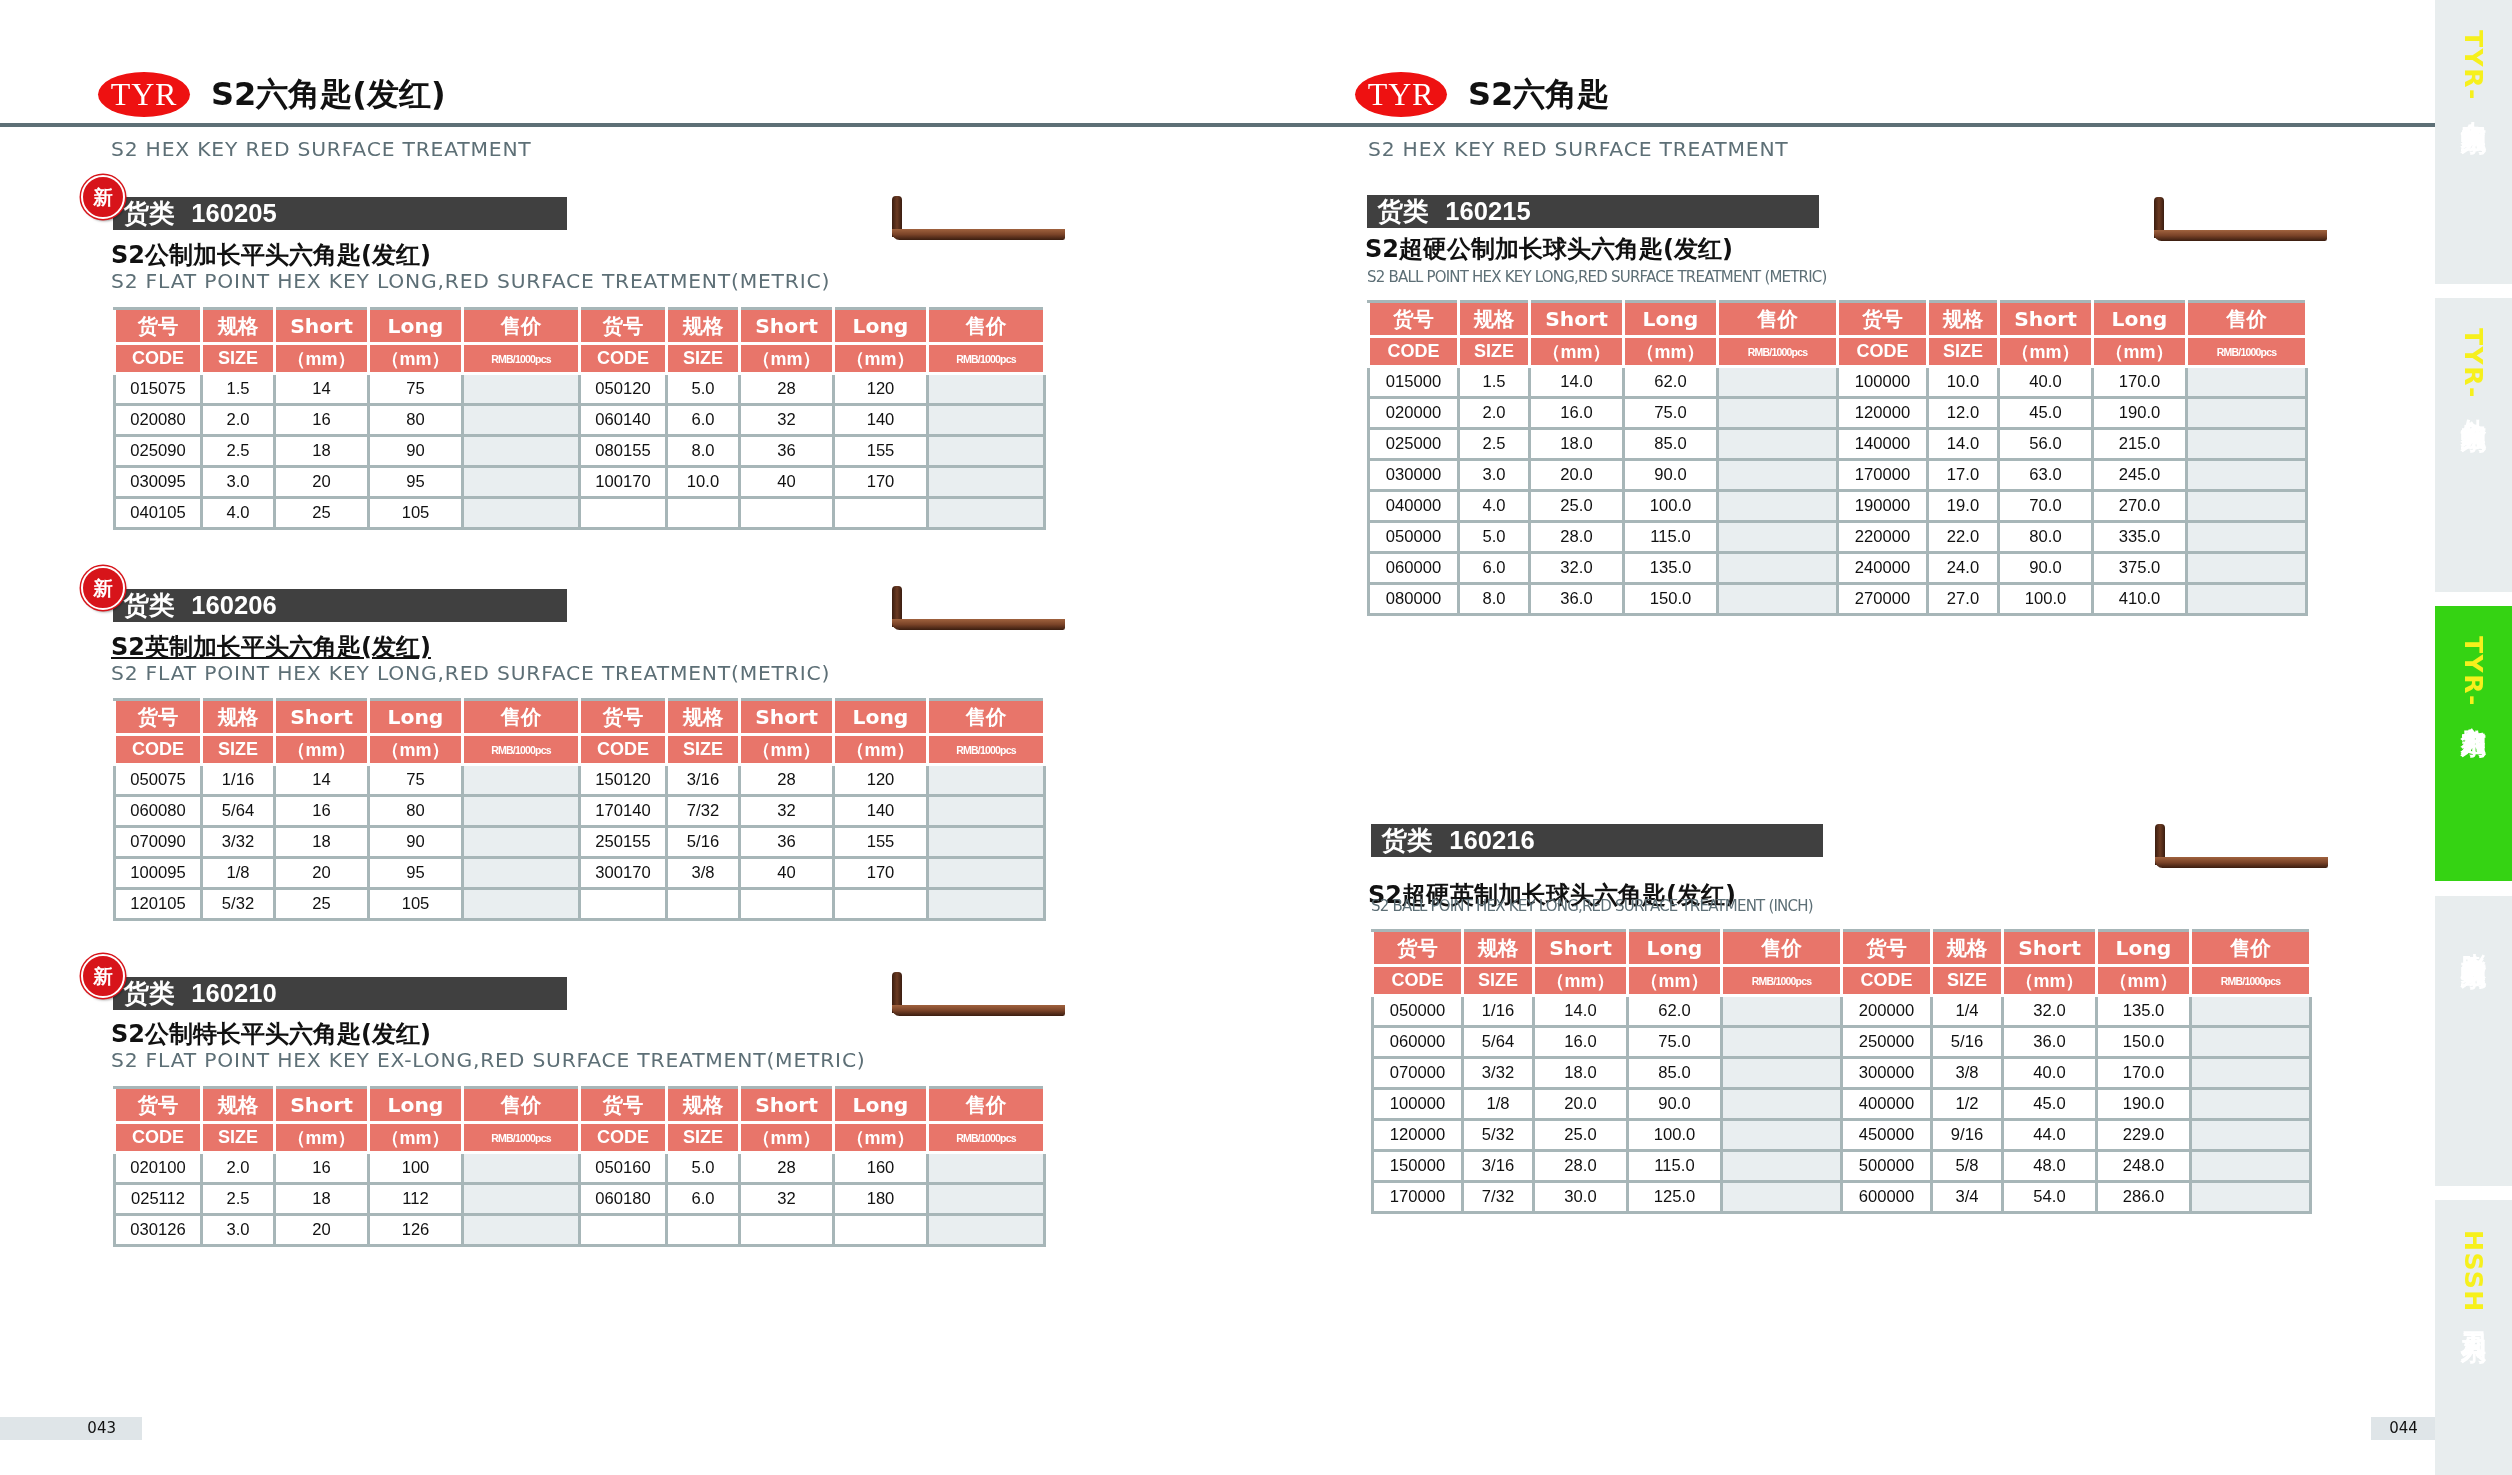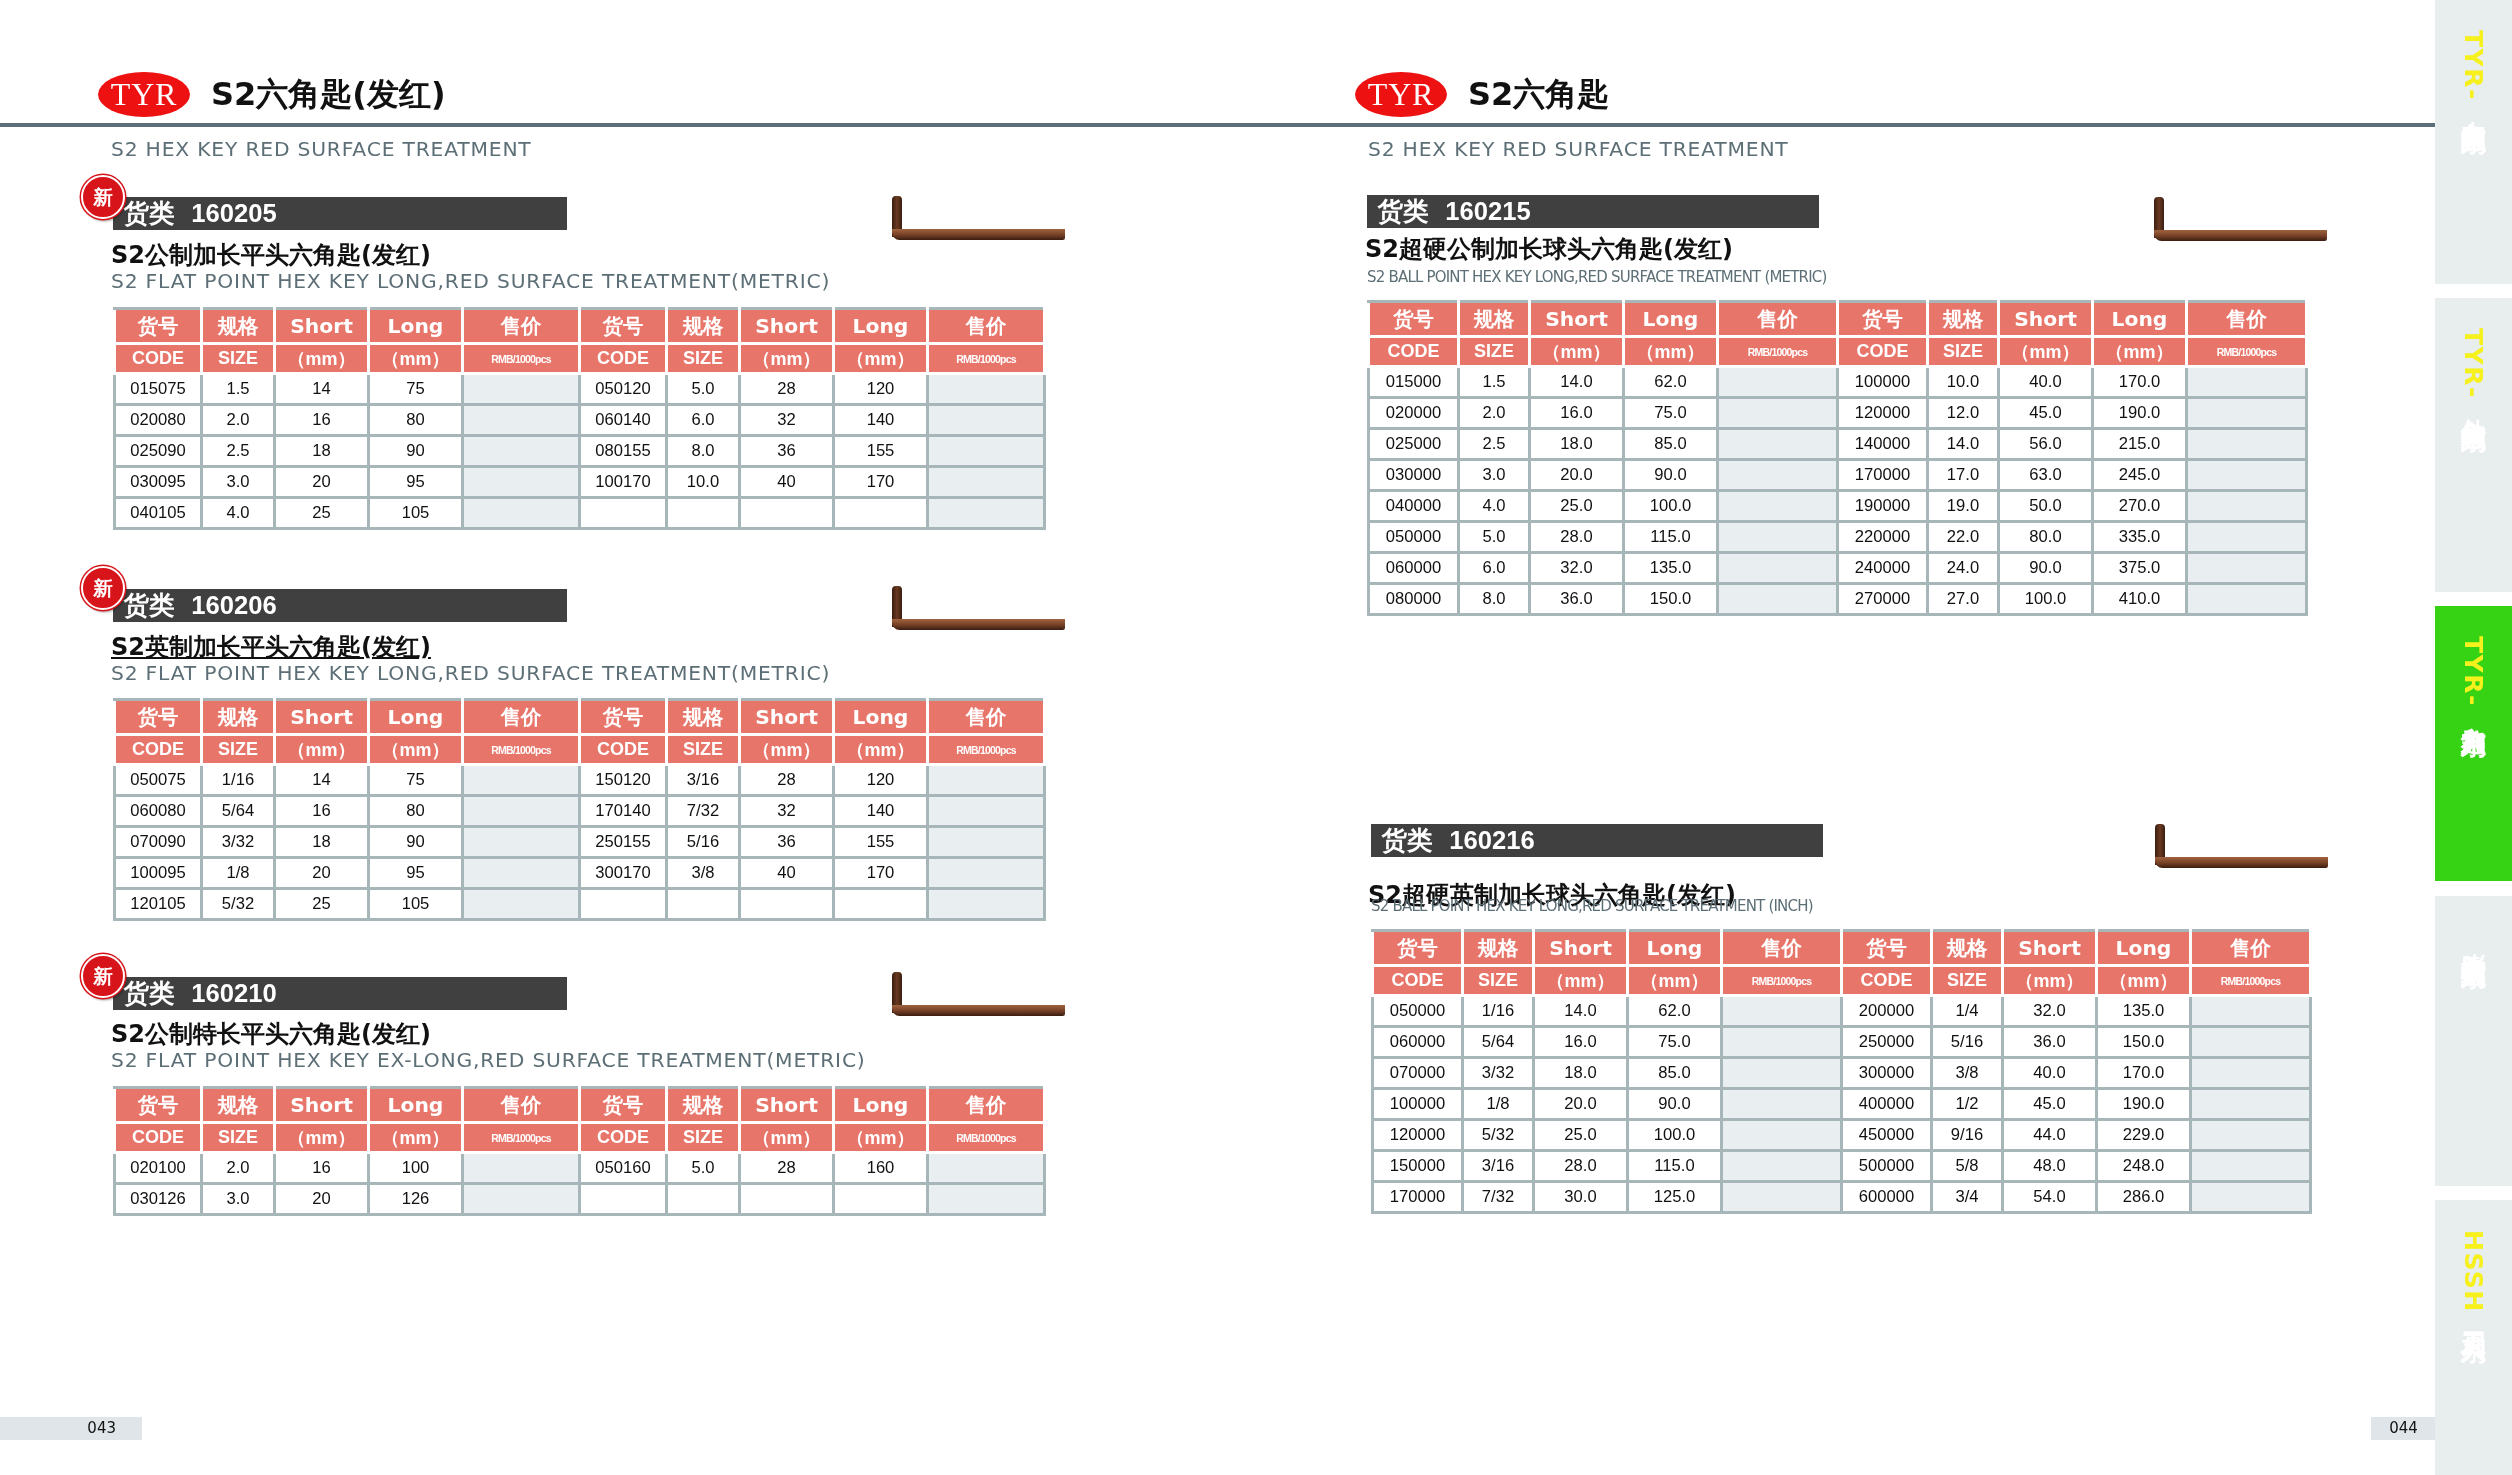--- a/index.html
+++ b/index.html
@@ -343,20 +343,32 @@
           <td class="">16</td>
           <td class="">100</td>
           <td class="price"></td>
           <td class="split">050160</td>
           <td class="">5.0</td>
           <td class="">28</td>
           <td class="">160</td>
           <td class="price"></td>
         </tr>
         <tr>
+          <td class="">025112</td>
+          <td class="">2.5</td>
+          <td class="">18</td>
+          <td class="">112</td>
+          <td class="price"></td>
+          <td class="split">060180</td>
+          <td class="">6.0</td>
+          <td class="">32</td>
+          <td class="">180</td>
+          <td class="price"></td>
+        </tr>
+        <tr>
           <td class="">030126</td>
           <td class="">3.0</td>
           <td class="">20</td>
           <td class="">126</td>
           <td class="price"></td>
           <td class="split"></td>
           <td class=""></td>
           <td class=""></td>
           <td class=""></td>
           <td class="price"></td>
@@ -460,21 +472,21 @@
           <td class="price"></td>
         </tr>
         <tr>
           <td class="">040000</td>
           <td class="">4.0</td>
           <td class="">25.0</td>
           <td class="">100.0</td>
           <td class="price"></td>
           <td class="split">190000</td>
           <td class="">19.0</td>
-          <td class="">50.0</td>
+          <td class="">70.0</td>
           <td class="">270.0</td>
           <td class="price"></td>
         </tr>
         <tr>
           <td class="">050000</td>
           <td class="">5.0</td>
           <td class="">28.0</td>
           <td class="">115.0</td>
           <td class="price"></td>
           <td class="split">220000</td>

